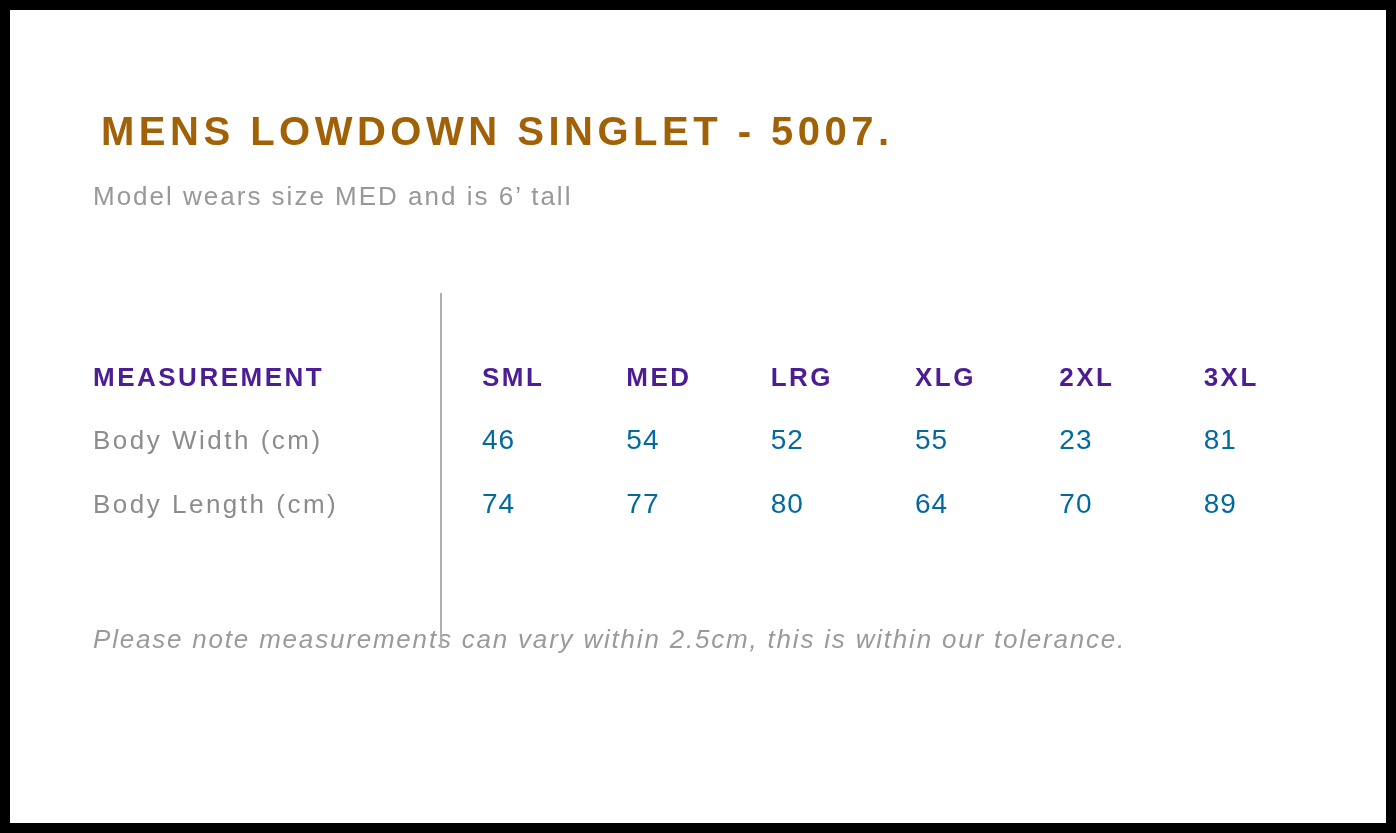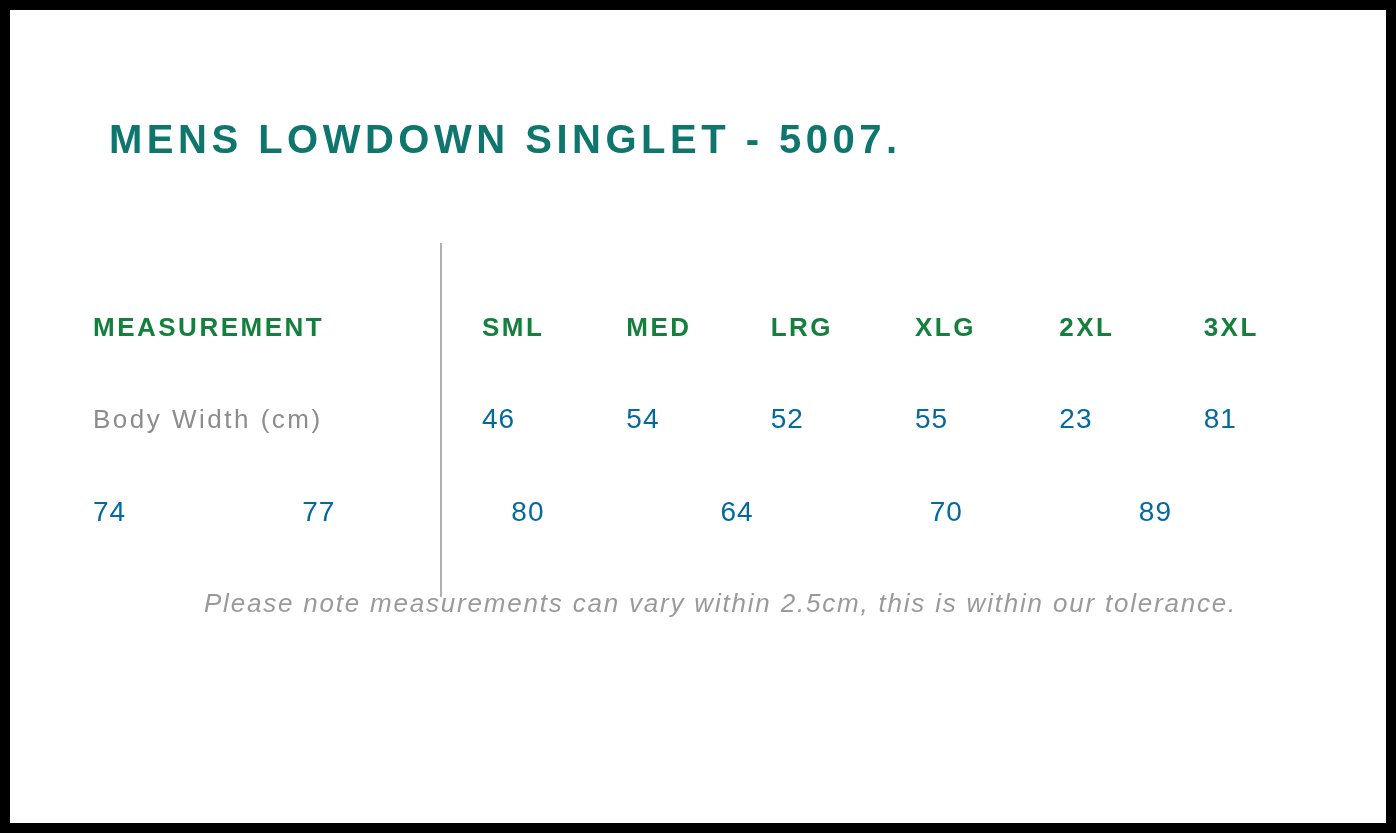--- a/index.html
+++ b/index.html
@@ -12,26 +12,26 @@
     width: 1396px;
     height: 833px;
     box-sizing: border-box;
     border: 10px solid #000000;
     background: #ffffff;
     font-family: "Liberation Sans", sans-serif;
     padding: 93px 38px 0 83px;
     overflow: hidden;
   }
   .title {
-    margin: 16px;
+    margin: 8px;
     font-size: 40px;
     font-weight: bold;
     line-height: 1;
     letter-spacing: 4.5px;
-    color: #0f766e;
+    color: #a16207;
   }
   .subtitle {
     margin: 32px 0 0 0;
     font-size: 26px;
     line-height: 1;
     letter-spacing: 2px;
     color: #98989a;
   }
   .size-table {
     position: relative;
@@ -43,65 +43,65 @@
     left: 347px;
     top: 0;
     width: 2px;
     height: 354px;
     background: #b0b0b0;
   }
   .row {
     display: flex;
     align-items: baseline;
   }
-  .data-row { margin-top: 65px; }
+  .data-row { margin-top: 36px; }
   .label-cell {
     flex: 0 0 389px;
     width: 389px;
   }
   .size-cell {
     flex: 1 1 0;
     text-align: left;
   }
   .th {
     font-size: 26px;
     font-weight: bold;
     line-height: 26px;
     letter-spacing: 2.5px;
-    color: #15803d;
+    color: #4c1d95;
   }
   .row-label {
     font-size: 26px;
     line-height: 28px;
     letter-spacing: 2.5px;
     color: #8c8c8c;
   }
   .value {
     font-size: 28px;
     line-height: 28px;
     letter-spacing: 1px;
     color: #0369a1;
   }
   .note {
-    margin: 64px 0 0 0;
+    margin: 108px 0 0 0;
     font-size: 26px;
     font-style: italic;
     line-height: 1;
     letter-spacing: 1.8px;
     color: #9a9a9a;
-    text-align: center;
   }
 </style>
 </head>
 <body>
 
 <div class="page">
 
   <h1 class="title">MENS LOWDOWN SINGLET - 5007.</h1>
 
+  <p class="subtitle">Model wears size MED and is 6’ tall</p>
 
   <div class="size-table">
     <div class="vline"></div>
 
     <div class="row">
       <div class="label-cell th">MEASUREMENT</div>
       <div class="size-cell th">SML</div>
       <div class="size-cell th">MED</div>
       <div class="size-cell th">LRG</div>
       <div class="size-cell th">XLG</div>
@@ -113,20 +113,21 @@
       <div class="label-cell row-label">Body Width (cm)</div>
       <div class="size-cell value">46</div>
       <div class="size-cell value">54</div>
       <div class="size-cell value">52</div>
       <div class="size-cell value">55</div>
       <div class="size-cell value">23</div>
       <div class="size-cell value">81</div>
     </div>
 
     <div class="row data-row">
+      <div class="label-cell row-label">Body Length (cm)</div>
       <div class="size-cell value">74</div>
       <div class="size-cell value">77</div>
       <div class="size-cell value">80</div>
       <div class="size-cell value">64</div>
       <div class="size-cell value">70</div>
       <div class="size-cell value">89</div>
     </div>
   </div>
 
   <p class="note">Please note measurements can vary within 2.5cm, this is within our tolerance.</p>

